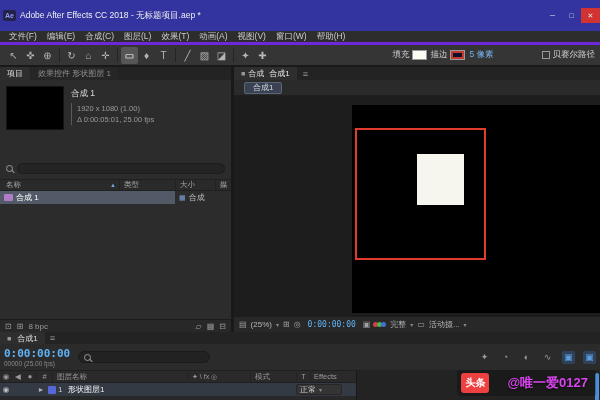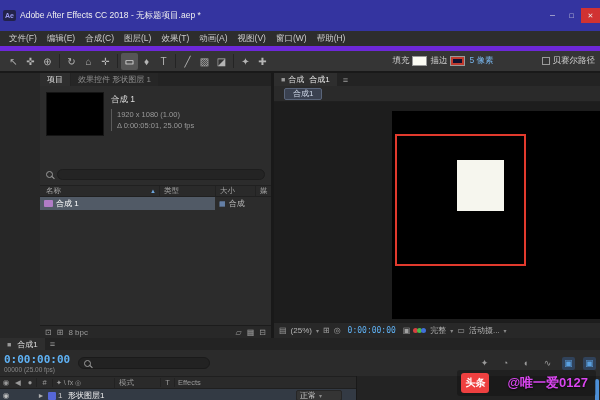--- a/index.html
+++ b/index.html
@@ -12,39 +12,39 @@
   
   .titlebar { height:31px; background:#3434a0; display:flex; align-items:center; padding-left:3px; }
   .ae-icon { width:13px; height:11px; background:#22224a; color:#9a9af0; font-size:7px; font-weight:bold;
              display:flex; align-items:center; justify-content:center; border-radius:2px; margin-right:4px; }
   .tb-title { color:#f0f0f0; font-size:8.5px; white-space:nowrap; flex:1; }
   .win-btns { display:flex; height:15px; }
   .wbtn { width:19px; height:15px; display:flex; align-items:center; justify-content:center;
           color:#e8e8e8; font-size:7px; }
   .wbtn.close { background:#d13232; }
   
-  .menubar { height:20px; background:#2d2d2d; border-bottom:5px solid #6d28d9; display:flex; align-items:center; padding-left:4px; }
+  .menubar { height:14px; background:#2d2d2d; border-bottom:3px solid #6d28d9; display:flex; align-items:center; padding-left:4px; }
   .menu-item { padding:0 5px; color:#cccccc; font-size:8.5px; white-space:nowrap; }
   
   .toolbar { height:22px; background:#353535; border-bottom:2px solid #191919; display:flex; align-items:center; padding:0 5px; overflow:hidden; }
   .tool { width:17px; height:17px; display:flex; align-items:center; justify-content:center;
           color:#b5b5b5; font-size:10px; border-radius:2px; flex:0 0 auto; }
   .tool.active { background:#565656; color:#ffffff; }
   .sep { width:1px; height:14px; background:#242424; margin:0 3px; flex:0 0 auto; }
   .tb-right { display:flex; align-items:center; margin-left:auto; flex:0 0 auto; }
   .tb-label { color:#cfcfcf; font-size:8.5px; margin:0 3px; white-space:nowrap; }
   .fill-swatch { width:15px; height:10px; background:#fbfbf3; border:1px solid #9a9a9a; }
   .stroke-swatch { width:15px; height:10px; background:#10102e; border:1px solid #9a9a9a;
                    box-shadow:inset 0 0 0 2px #c03a2e; }
   .stroke-width { color:#76b2e8; font-size:8.5px; margin:0 4px; white-space:nowrap; }
   .bezier { display:flex; align-items:center; margin-left:44px; max-width:58px; overflow:hidden; }
   .checkbox { width:8px; height:8px; border:1px solid #9a9a9a; margin-right:3px; flex:0 0 auto; }
   .bezier .tb-label { margin:0; }
   
-  .main { display:flex; height:265px;padding-left:40px; }
+  .main { display:flex; height:265px; }
   .left-panel { width:234px; display:flex; flex-direction:column; border-right:3px solid #191919; background:#2c2c2c; }
   .right-panel { flex:1; display:flex; flex-direction:column; background:#2c2c2c; min-width:0; }
   .ptabs { height:13px; background:#232323; display:flex; align-items:stretch; flex:0 0 auto; }
   .ptab { display:flex; align-items:center; padding:0 7px; font-size:8px; color:#8e8e8e; background:#262626; margin-right:1px; white-space:nowrap; overflow:hidden; }
   .ptab.active { background:#2e2e2e; color:#dddddd; }
   .ptab-icon { font-size:7px; margin-right:3px; color:#9a9a9a; }
   .ptab-strong { color:#e8e8e8; margin-left:5px; }
   .pmenu { color:#9a9a9a; font-size:9px; padding:0 5px; display:flex; align-items:center; }
   
   .pcontent { flex:1; display:flex; flex-direction:column; background:#2c2c2c; overflow:hidden; }
@@ -304,20 +304,21 @@
         <span class="th-icon blue">▣</span>
         <span class="th-icon blue">▣</span>
       </div>
       <div class="t-grid">
         <div class="track-area"></div>
         <div class="t-cols">
           <span class="tc-icon">◉</span>
           <span class="tc-icon">◀</span>
           <span class="tc-icon">●</span>
           <span class="tc-hash">#</span>
+          <span class="tc-name">图层名称</span>
           <span class="tc-switch">✦ \ fx ◎</span>
           <span class="tc-mode">模式</span>
           <span class="tc-t">T</span>
           <span class="tc-trkmat">Effects</span>
         </div>
         <div class="t-layer">
           <span class="tc-icon">◉</span>
           <span class="tc-icon"></span>
           <span class="tc-icon"></span>
           <span class="tw">►</span>

